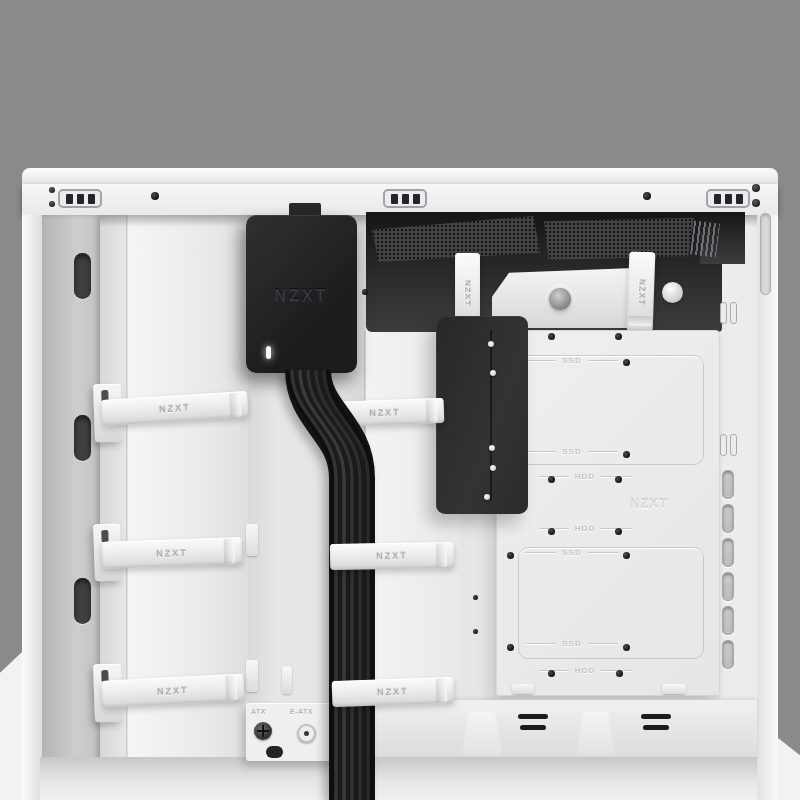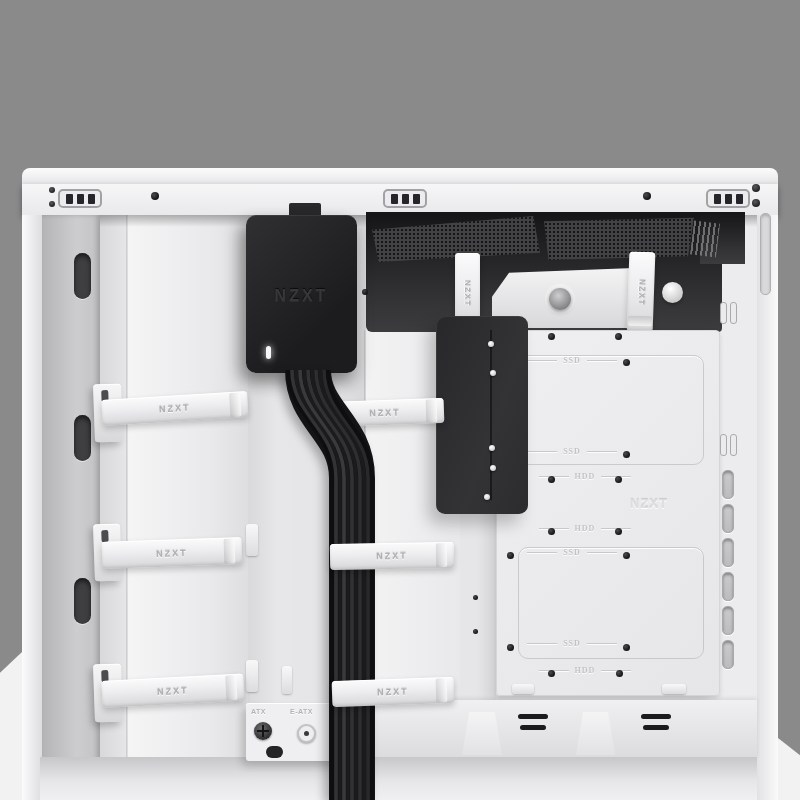--- a/index.html
+++ b/index.html
@@ -46,21 +46,21 @@
   
   .hub{left:246px;top:215px;width:111px;height:158px;border-radius:10px;background:linear-gradient(135deg,#303032,#1c1c1e 70%);box-shadow:-7px 8px 16px rgba(0,0,0,0.30),0 10px 18px rgba(0,0,0,0.22),inset 0 1px 0 rgba(255,255,255,0.08);}
   .hub-logo{position:absolute;left:0;right:0;top:72px;text-align:center;font-size:16px;font-weight:700;letter-spacing:3px;color:#37373b;text-shadow:0 1px 0 rgba(255,255,255,0.05),0 -1px 1px rgba(0,0,0,0.7);}
   .led{position:absolute;left:20px;bottom:14px;width:5px;height:13px;border-radius:3px;background:#f7f7f9;box-shadow:0 0 7px rgba(255,255,255,0.9);}
 
   
   .plate{left:496px;top:330px;width:222px;height:364px;background:linear-gradient(135deg,#efeff1,#e6e6e8);border:1px solid #d6d6d8;border-radius:4px;box-shadow:-8px 8px 14px rgba(0,0,0,0.10),0 2px 4px rgba(0,0,0,0.10);}
   .etchrect{border:1px solid rgba(175,175,178,0.55);border-radius:10px;box-shadow:inset 0 1px 0 rgba(255,255,255,0.9);}
   .etchrow{display:flex;align-items:center;justify-content:center;width:120px;}
   .etchrow::before,.etchrow::after{content:"";flex:0 0 30px;height:1px;background:#c8c8ca;margin:0 6px;box-shadow:0 1px 0 rgba(255,255,255,0.85);}
-  .etchrow span{font-size:8px;font-weight:700;letter-spacing:1px;color:#c3c3c5;text-shadow:0 1px 0 #fff;font-family:Liberation Serif, serif;}
+  .etchrow span{font-size:8px;font-weight:700;letter-spacing:1px;color:#c3c3c5;text-shadow:0 1px 0 #fff;}
   .tray-logo{font-size:13px;font-weight:700;letter-spacing:1px;color:#dedee0;text-shadow:0 1px 1px #fff,0 -1px 1px rgba(0,0,0,0.15);}
   .wscr{border-radius:50%;background:radial-gradient(circle at 40% 35%,#ffffff,#c9c9cb 75%);box-shadow:0 1px 2px rgba(0,0,0,0.5);}
   .tab{background:linear-gradient(180deg,#f8f8f9,#dcdcde);border-radius:3px;box-shadow:0 1px 2px rgba(0,0,0,0.25);}
 
   
   .ssdbr{left:436px;top:316px;width:92px;height:198px;border-radius:9px;background:linear-gradient(110deg,#28282a,#333335 60%,#2c2c2e);box-shadow:-8px 10px 16px rgba(0,0,0,0.22),inset 1px 1px 0 rgba(255,255,255,0.07);}
   .ssdbr i{position:absolute;right:36px;top:14px;bottom:14px;width:2px;background:rgba(0,0,0,0.45);}
 
   
   .rslot{left:722px;width:10px;height:27px;border-radius:5px;background:linear-gradient(#cbcbcd,#bcbcbe);box-shadow:inset 0 2px 3px rgba(0,0,0,0.35),0 1px 0 #fff;border:1px solid #a9a9ab;}

